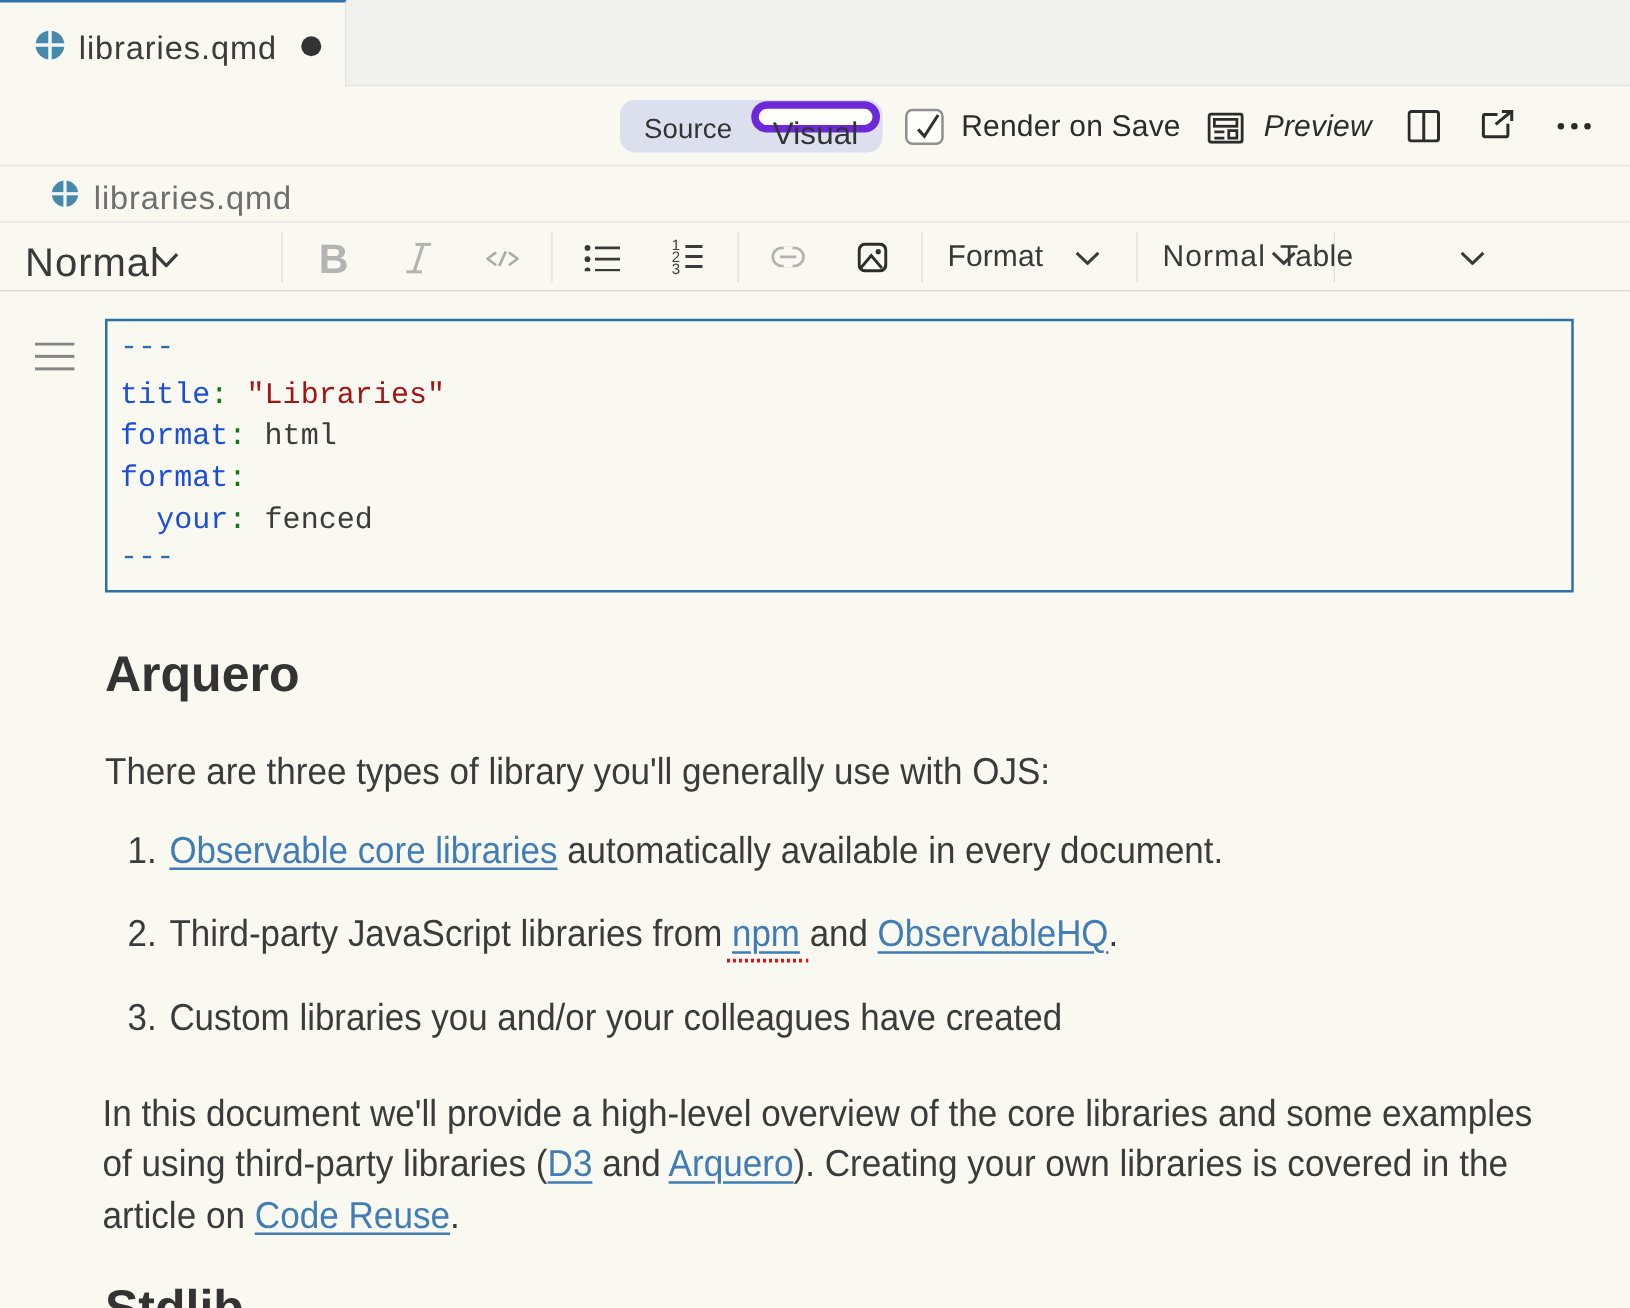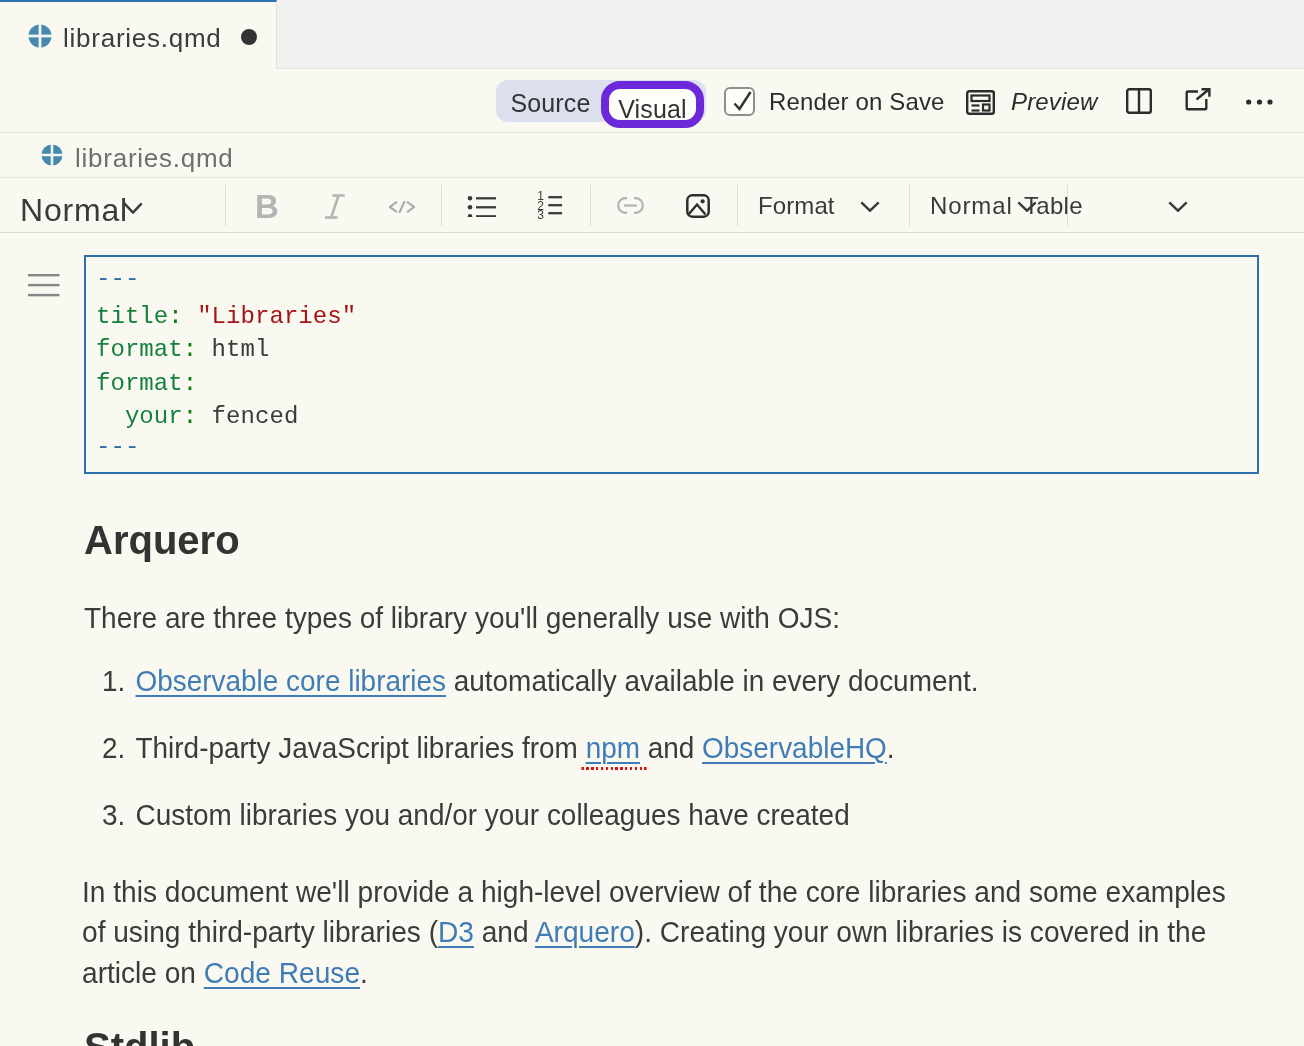--- a/index.html
+++ b/index.html
@@ -20,23 +20,23 @@
 #tabicon { position:absolute; left:28px; top:22px; }
 #tabname { position:absolute; left:63px; top:21px; font-size:26px; letter-spacing:0.75px; color:#3c3c3c; }
 #tabdot { position:absolute; left:241px; top:27px; width:16px; height:16px; border-radius:50%; background:#333; }
 
 
 #row1 { position:absolute; left:0; top:70px; width:1304px; height:63px;
   border-bottom:1px solid #e4e4e1; }
 #seg { position:absolute; left:496px; top:10px; width:210px; height:42px;
   background:#dbdfee; border-radius:12px; }
 #segsrc { position:absolute; left:0; top:0; width:109px; height:42px;
-  font-size:25px; letter-spacing:0.15px; color:#333; text-align:center; line-height:46px; }
-#segvis { position:absolute; left:105px; top:1px; width:103px; height:47px;
-  background:#fdfdfa; border:8px solid #6d28d9; border-radius:19px;
+  font-size:22px; letter-spacing:0.15px; color:#333; text-align:center; line-height:46px; }
+#segvis { position:absolute; left:105px; top:1px; width:103px; height:25px;
+  background:#fdfdfa; border:6px solid #6d28d9; border-radius:19px;
   font-size:25px; letter-spacing:0.15px; color:#333; text-align:center; line-height:41px; }
 #cb { position:absolute; left:724px; top:17px; width:31px; height:29px;
   background:#fdfdfa; border:2px solid #8f8f8f; border-radius:6px; }
 #ros { position:absolute; left:769px; top:18px; font-size:24px; letter-spacing:0.15px; color:#2c2c2c; }
 #previcon { position:absolute; left:966px; top:20px; }
 #prevtxt { position:absolute; left:1011px; top:18px; font-size:24px; letter-spacing:0.15px; color:#2c2c2c;font-style:italic; }
 #spliticon { position:absolute; left:1126px; top:18px; }
 #exticon { position:absolute; left:1184px; top:18px; }
 #dots { position:absolute; left:1244px; top:22px; }
 
@@ -55,21 +55,21 @@
 .dd { position:absolute; top:13px; font-size:24px; color:#3a3a3a; }
 
 
 #content { position:absolute; left:0; top:233px; width:1304px; height:813px; }
 #handle { position:absolute; left:28px; top:41px; }
 #yaml { position:absolute; left:84px; top:22px; width:1175px; height:219px;
   border:2px solid #2f6fa8; }
 #yamltext { position:absolute; left:10px; top:9px; font-family:"Liberation Mono",monospace;
   font-size:24px; line-height:33.6px; letter-spacing:0.05px; white-space:pre; color:#3b3b3b; }
 .yb { color:#2d6fad; position:relative; top:-4px; }
-.yk { color:#15803d; }
+.yk { color:#1d4ed8; }
 .yc { color:#0a7a0a; }
 .ys { color:#a31515; }
 h2 { font-size:40px; font-weight:bold; color:#333; line-height:44px; }
 #h2a { position:absolute; left:84px; top:285px; }
 #p1 { position:absolute; left:84px; top:368px; font-size:30px; color:#3b3b3b;
   transform:scaleX(0.934); transform-origin:0 0; white-space:nowrap; }
 a { color:#407cb5; text-decoration-thickness:2px; text-underline-offset:4px; }
 #npm { position:relative; }
 #npm::after { content:""; position:absolute; left:-4px; right:-7px; bottom:-5.5px; height:2.6px;
   background:repeating-linear-gradient(90deg,#e01212 0,#e01212 2.6px,transparent 2.6px,transparent 5.2px); }

